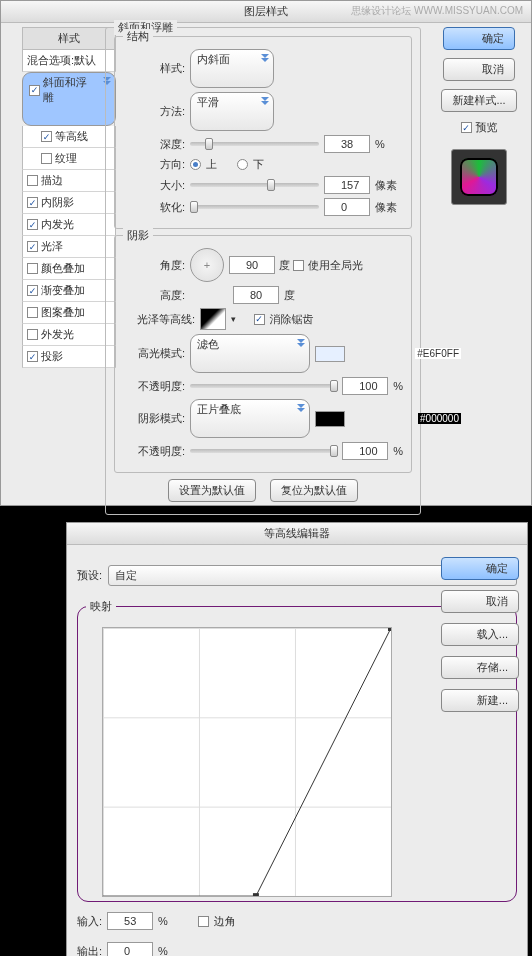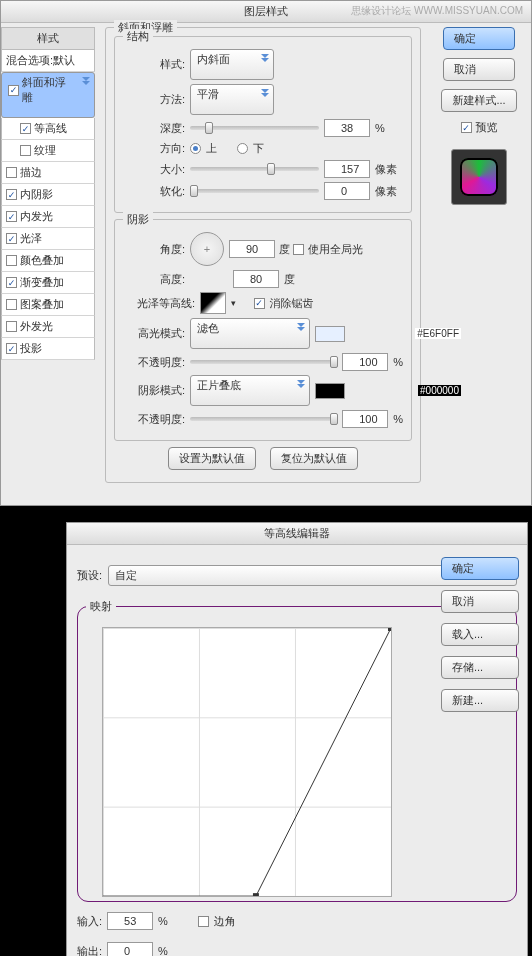--- a/index.html
+++ b/index.html
@@ -1,46 +1,46 @@
 <!DOCTYPE html>
 <html><head>
 <meta charset="utf-8">
 <style>
 *{box-sizing:border-box;margin:0;padding:0;font-family:"Microsoft YaHei","PingFang SC",sans-serif;font-size:11px;color:#333}
 body{background:#000;width:532px}
 .dialog{background:#ececec;border:1px solid #999}
 .titlebar{background:linear-gradient(#f7f7f7,#dcdcdc);text-align:center;padding:3px 0;border-bottom:1px solid #bbb;font-size:12px}
 .watermark{position:absolute;right:8px;top:3px;color:#aaa;font-size:10px}
 .dlg1{position:relative;height:506px}
-.styles-panel{position:absolute;left:0;top:26px;width:94px}
+.styles-panel{position:absolute;left:21px;top:26px;width:94px}
 .styles-panel .hdr{background:#e0e0e0;border:1px solid #bbb;padding:3px 4px;text-align:center}
 .item{padding:3px 4px;display:flex;align-items:center;gap:3px;border-left:1px solid #bbb;border-right:1px solid #bbb;border-bottom:1px solid #d4d4d4;background:#fff}
 .item.sel{background:#9fc6ff}
 .item.sub{padding-left:18px}
 .cb{width:11px;height:11px;border:1px solid #888;background:#fff;display:inline-flex;align-items:center;justify-content:center;font-size:9px;color:#1a4fa0}
 .cb.on::after{content:"✓"}
 .main-area{position:absolute;left:104px;top:26px;width:316px}
 .fieldset{border:1px solid #bbb;border-radius:3px;margin-bottom:8px;padding:8px 8px 8px 8px;position:relative}
 .legend{position:absolute;top:-8px;left:8px;background:#ececec;padding:0 4px;font-size:11px}
 .sub-fieldset{border:1px solid #bbb;border-radius:3px;padding:8px;position:relative;margin-bottom:6px}
 .row{display:flex;align-items:center;margin:4px 0;gap:5px}
 .lbl{width:62px;text-align:right}
-.sel{background:linear-gradient(#fff,#e8e8e8);border:1px solid #999;border-radius:3px;padding:2px 18px 12px 6px;min-width:84px;position:relative}
+.sel{background:linear-gradient(#fff,#e8e8e8);border:1px solid #999;border-radius:9px;padding:2px 18px 20px 6px;min-width:84px;position:relative}
 .sel::after{content:"";position:absolute;right:4px;top:4px;width:8px;height:8px;background:#5a8fd6;clip-path:polygon(0 0,100% 0,50% 50%,100% 50%,50% 100%,0 50%,50% 50%)}
 .slider{height:4px;background:linear-gradient(#bbb,#ddd);border-radius:2px;flex:1;position:relative}
 .slider .thumb{position:absolute;top:-4px;width:8px;height:12px;background:linear-gradient(#fff,#ccc);border:1px solid #888;border-radius:2px}
 .num{border:1px solid #999;background:#fff;padding:2px 16px;width:46px;text-align:left}
 .unit{width:28px}
 .radio{width:11px;height:11px;border:1px solid #888;border-radius:50%;background:#fff;display:inline-flex;align-items:center;justify-content:center}
 .radio.on::after{content:"";width:5px;height:5px;border-radius:50%;background:#4a7fc8}
 .angle-dial{width:34px;height:34px;border:1px solid #999;border-radius:50%;background:radial-gradient(#f5f5f5,#ddd);position:relative}
 .angle-dial::after{content:"+";position:absolute;left:50%;top:50%;transform:translate(-50%,-50%);color:#888}
 .contour{width:26px;height:22px;border:1px solid #999;background:linear-gradient(135deg,#000 0%,#000 40%,#fff 60%,#fff 100%)}
 .swatch{width:30px;height:16px;border:1px solid #999}
-.btn{background:linear-gradient(#fdfdfd,#e2e2e2);border:1px solid #888;border-radius:4px;padding:3px 10px;text-align:left;min-width:72px}
+.btn{background:linear-gradient(#fdfdfd,#e2e2e2);border:1px solid #888;border-radius:4px;padding:3px 10px;text-align:right;min-width:72px}
 .btn.primary{background:linear-gradient(#c9e2ff,#8fc1ff);border:1px solid #3a6fb0}
 .right-col{position:absolute;right:8px;top:26px;width:88px;display:flex;flex-direction:column;gap:8px;align-items:center}
 .preview{width:56px;height:56px;border:1px solid #888;background:#333;border-radius:3px;display:flex;align-items:center;justify-content:center;margin-top:6px}
 .preview .ico{width:38px;height:38px;border-radius:8px;background:conic-gradient(#1abf3a,#9b2be0,#e01894,#1abf3a);box-shadow:inset 0 0 0 2px #000}
 .color-label{position:absolute;font-size:10px;color:#333;background:#fff;padding:0 2px}
 .dlg2{position:relative;height:544px;margin-top:16px;width:462px;margin-left:66px}
 .preset-row{display:flex;align-items:center;gap:6px;padding:20px 10px}
 .preset-sel{flex:1;background:linear-gradient(#fff,#e8e8e8);border:1px solid #999;border-radius:3px;padding:2px 18px 2px 6px;position:relative}
 .preset-sel::after{content:"▾";position:absolute;right:6px;top:2px;color:#555}
 .map-box{border:1px solid #701a75;border-radius:11px;margin:0 10px;padding:20px;position:relative;height:296px}

